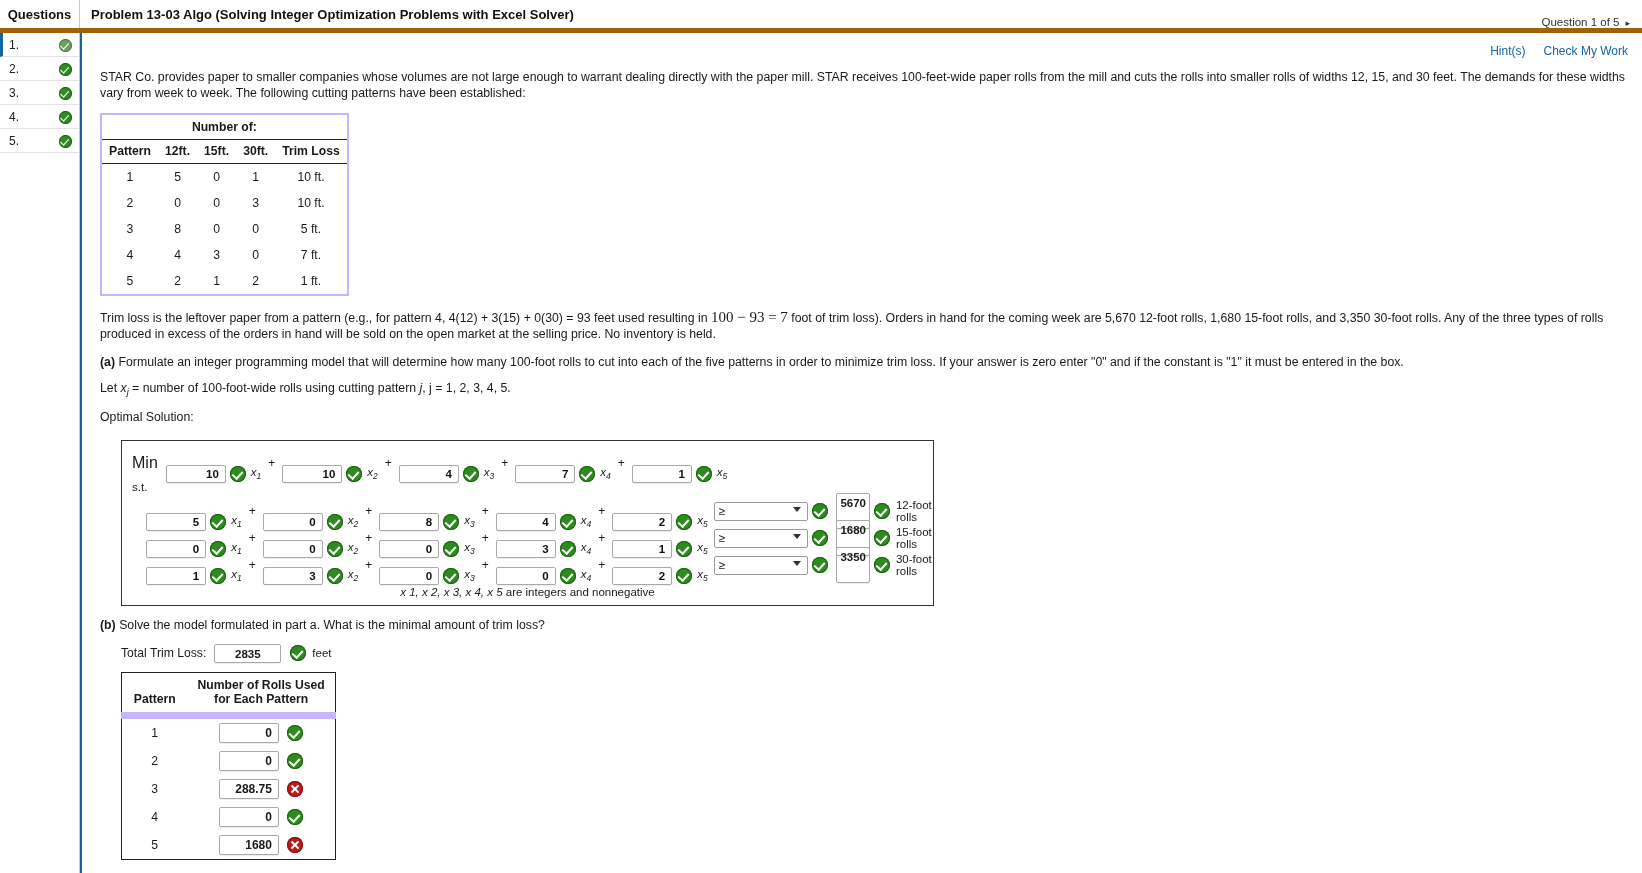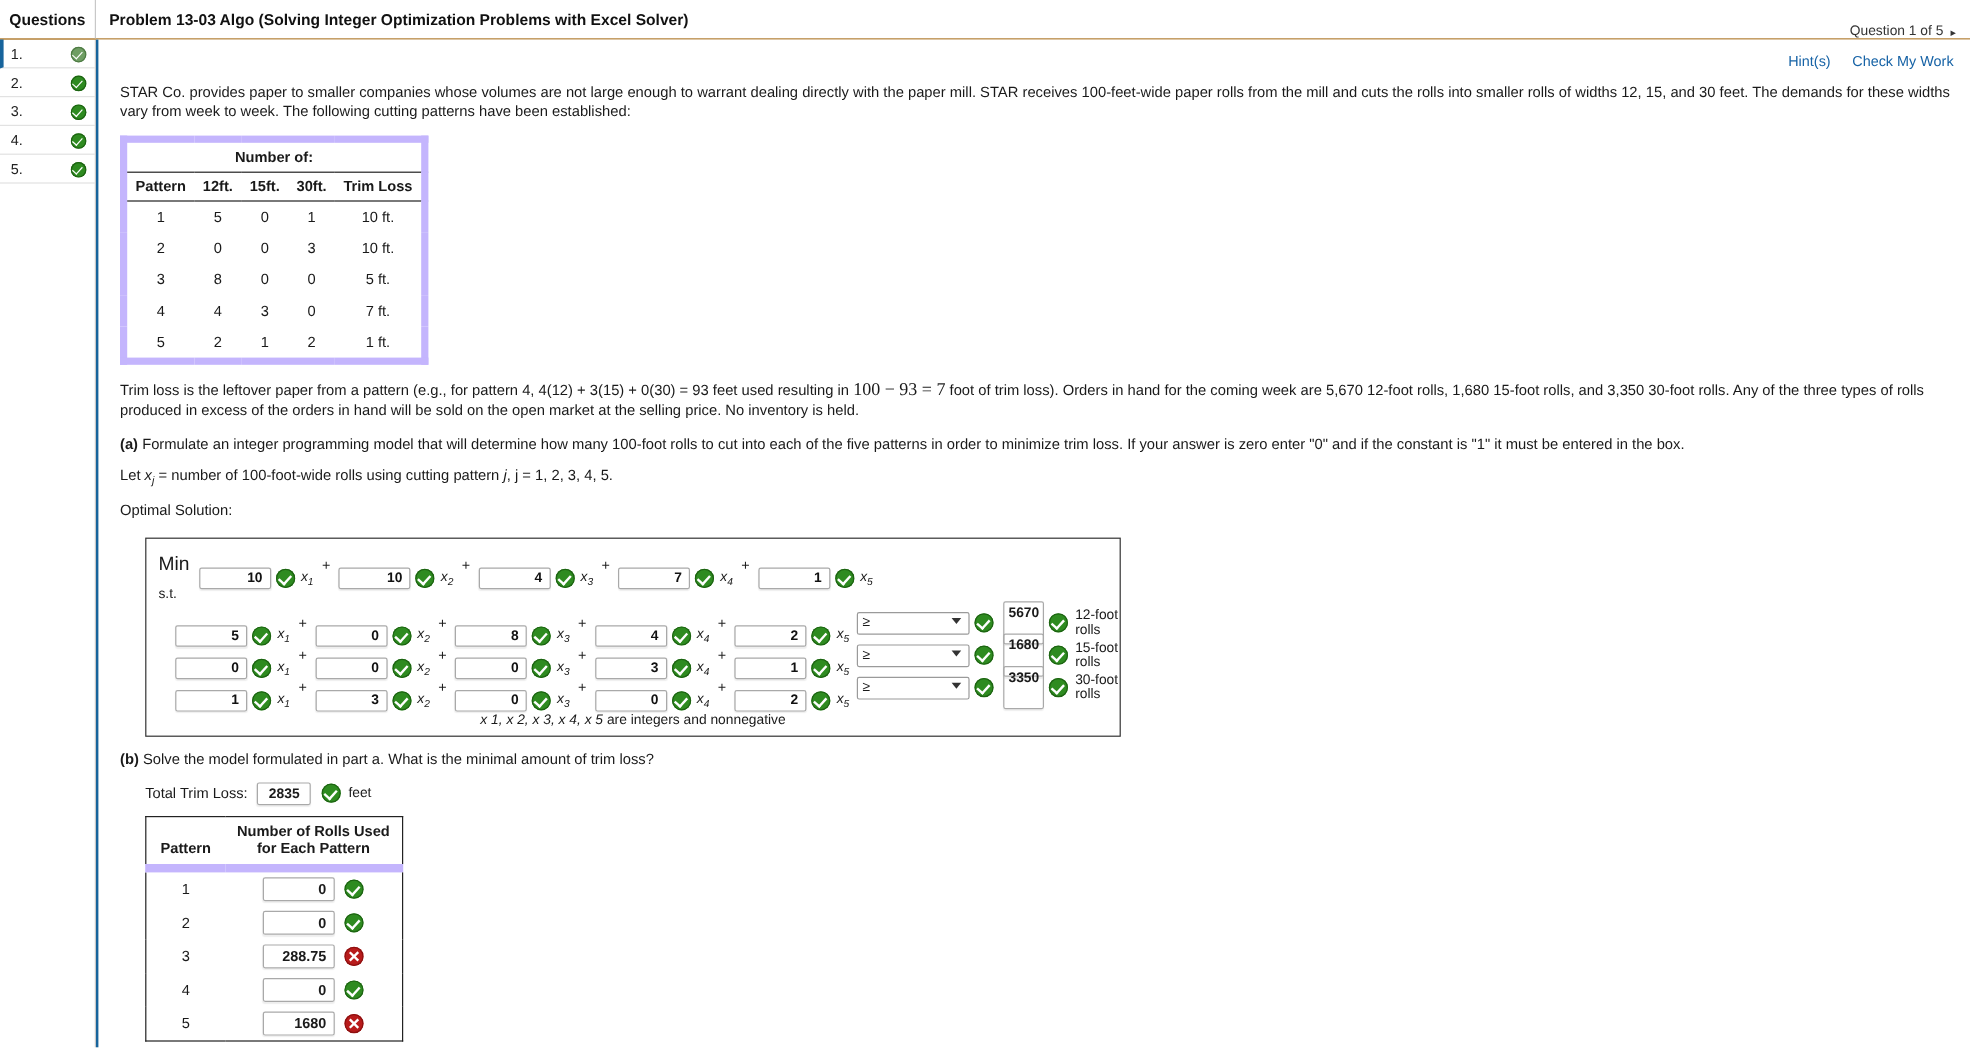--- a/index.html
+++ b/index.html
@@ -9,21 +9,21 @@
     background: #ffffff;
     font-family: "Liberation Sans", sans-serif;
     overflow: hidden;
   }
   body { color: #1a1a1a; font-size: 12.5px; }
 
   
   #topbar {
     position: relative;
     height: 33px;
-    border-bottom: 1px solid #a16207;
+    border-bottom: 5px solid #a16207;
     background: #ffffff;
     display: flex;
     align-items: stretch;
   }
   #questions-header {
     width: 80px;
     border-right: 1px solid #c8c8c8;
     display: flex; align-items: center; justify-content: center;
     font-weight: bold; font-size: 13px; color: #111;
   }
@@ -127,21 +127,21 @@
   .inner { padding: 0 14px 0 18px; }
 
   p.para { margin: 12px 0 0 0; line-height: 1.3; font-size: 12.3px; }
   p.para.tight { margin-top: 10px; }
 
   .mathbig { font-family: "Liberation Serif", serif; font-size: 15px; }
 
   
   table.pat {
     border-collapse: collapse;
-    border: 6px solid #c4b5fd;
+    border: 2px solid #c4b5fd;
     margin-top: 11px;
     font-size: 12.2px;
   }
   table.pat th, table.pat td {
     padding: 4px 7px;
     text-align: center;
   }
   table.pat tr.numhdr th {
     border-bottom: 1px solid #222;
     font-weight: bold;
@@ -218,21 +218,21 @@
     margin-left: 8px;
     box-shadow: 0 1px 1px rgba(0,0,0,0.07);
   }
   .rhslab { font-size: 11.5px; margin-left: 6px; }
   .nonneg { text-align: center; font-size: 11.5px; margin-top: 7px; }
   .nonneg .ivar { font-style: italic; }
 
   
   .trim-row { display: flex; align-items: center; margin: 10px 0 0 21px; font-size: 12.2px; }
   .trimbox {
-    width: 45px; height: 19px;
+    width: 67px; height: 19px;
     border: 1px solid #a9a9a9;
     border-radius: 2px;
     text-align: center;
     font-weight: bold;
     font-size: 11.5px;
     line-height: 18px;
     margin: 0 5px 0 8px;
     box-shadow: 0 1px 1px rgba(0,0,0,0.07);
   }
 

